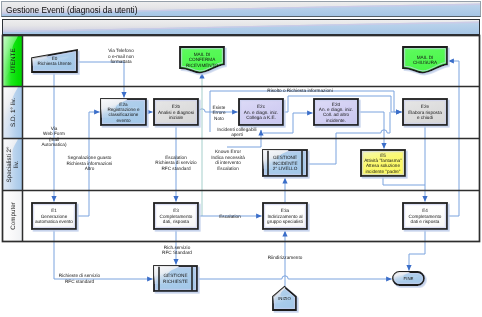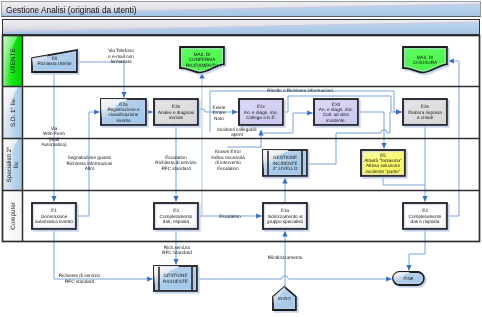--- a/index.html
+++ b/index.html
@@ -32,21 +32,21 @@
         <linearGradient id="tbB" x1="0" y1="0" x2="0" y2="1">
             <stop offset="0" stop-color="#c4d7ec"></stop>
             <stop offset="0.4" stop-color="#b6d0ea"></stop>
             <stop offset="1" stop-color="#a6c6e6"></stop>
           </linearGradient>
       </defs>
       <rect x="0" y="0" width="478" height="14" fill="url(#tbB)"></rect>
       <path d="M0,0 L478,0 L478,1.6 L330,4.2 L180,7.4 L60,10.0 L0,11.0 Z" fill="url(#tbA)"></path>
       <path d="M0,11.0 L60,10.0 L180,7.4 L330,4.2 L478,1.6 L478,3.0 L330,5.6 L180,8.8 L60,11.3 L0,12.3 Z" fill="#cfc9e6" opacity="0.8"></path>
     </svg>
-    <span class="txt">Gestione Analisi (originati da utenti)</span>
+    <span class="txt">Gestione Eventi (diagnosi da utenti)</span>
   </div>
   <div class="bar bar2">
     <svg class="barfill" viewBox="0 0 476 14" preserveAspectRatio="none">
       <rect x="0" y="0" width="476" height="14" fill="url(#tbB)"></rect>
       <path d="M0,0 L476,0 L476,1.6 L330,4.2 L180,7.4 L60,10.0 L0,11.0 Z" fill="url(#tbA)"></path>
       <path d="M0,11.0 L60,10.0 L180,7.4 L330,4.2 L476,1.6 L476,3.0 L330,5.6 L180,8.8 L60,11.3 L0,12.3 Z" fill="#cfc9e6" opacity="0.8"></path>
     </svg>
   </div>
 <svg class="diagram" width="482" height="317" viewBox="0 0 482 317">
 <defs>

